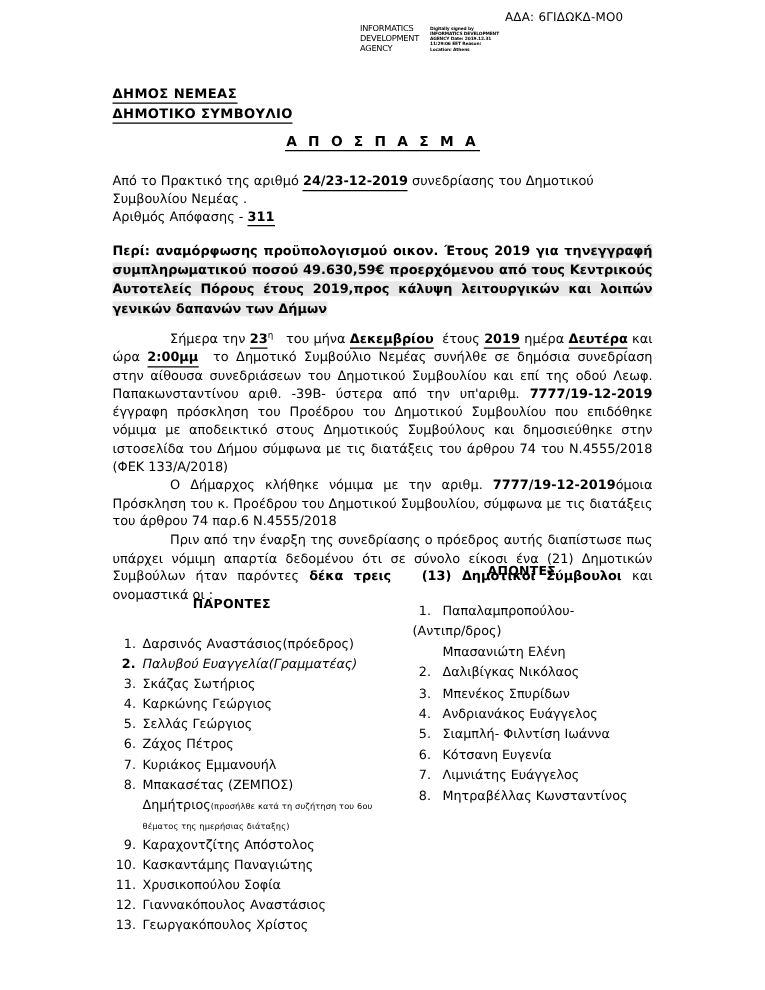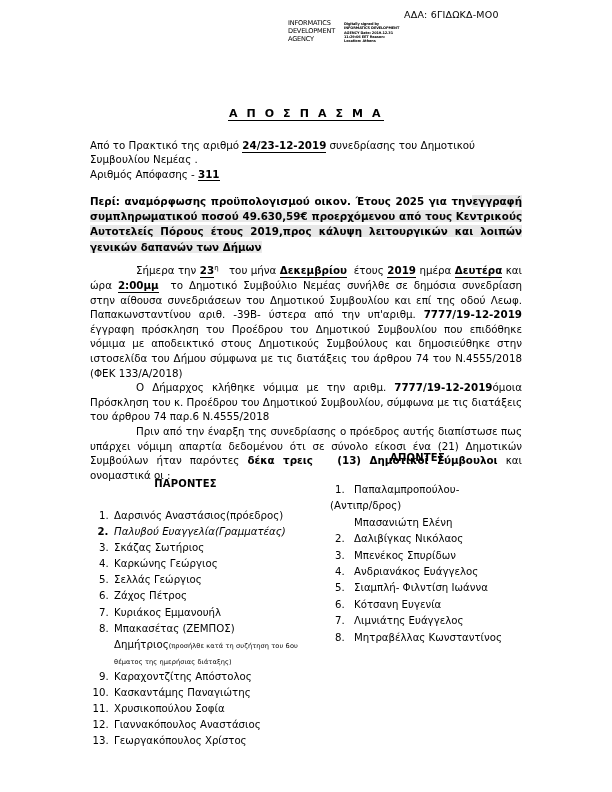--- a/index.html
+++ b/index.html
@@ -31,21 +31,21 @@
     letter-spacing: 0.2px;
     white-space: nowrap;
   }
   .sig-block {
     position: absolute;
     left: 288px;
     top: 19px;
     width: 112px;
     display: flex;
     gap: 4px;
-    align-items: flex-end;
+    align-items: center;
   }
   .sig-left {
     font-size: 6.6px;
     line-height: 8.2px;
     letter-spacing: -0.2px;
     width: 52px;
     word-spacing: 0px;
   }
   .sig-right {
     font-size: 3.5px;
@@ -151,36 +151,40 @@
 
 <div class="page">
 
   <div class="ada-code">ΑΔΑ: 6ΓΙΔΩΚΔ-ΜΟ0</div>
 
   <div class="sig-block">
     <div class="sig-left">INFORMATICS DEVELOPMENT AGENCY</div>
     <div class="sig-right">Digitally signed by INFORMATICS DEVELOPMENT AGENCY Date: 2019.12.31 11:29:06 EET Reason: Location: Athens</div>
   </div>
 
+  <div class="dept">
+    <span class="l1">ΔΗΜΟΣ   ΝΕΜΕΑΣ</span><br>
+    <span class="l2">ΔΗΜΟΤΙΚΟ   ΣΥΜΒΟΥΛΙΟ</span>
+  </div>
 
   <div class="apospasma">
     <span>Α Π Ο Σ Π Α Σ Μ Α</span>
   </div>
 
   <div class="blk b-intro">
     <span>Από το Πρακτικό της αριθμό</span>
     <b class="und">24/23-12-2019</b>
     <span>συνεδρίασης του Δημοτικού Συμβουλίου Νεμέας .</span><br>
     <span>Αριθμός  Απόφασης -</span>
     <b class="und">311</b>
   </div>
 
   <div class="blk b-subject">
     <span>Περί:</span>
-    <span>αναμόρφωσης προϋπολογισμού οικον. Έτους 2025 για την</span><span class="hl">εγγραφή συμπληρωματικού    ποσού 49.630,59€ προερχόμενου από τους Κεντρικούς Αυτοτελείς Πόρους έτους 2019,</span><span class="hl">προς  κάλυψη  λειτουργικών  και  λοιπών  γενικών δαπανών των Δήμων</span>
+    <span>αναμόρφωσης προϋπολογισμού οικον. Έτους 2019 για την</span><span class="hl">εγγραφή συμπληρωματικού    ποσού 49.630,59€ προερχόμενου από τους Κεντρικούς Αυτοτελείς Πόρους έτους 2019,</span><span class="hl">προς  κάλυψη  λειτουργικών  και  λοιπών  γενικών δαπανών των Δήμων</span>
   </div>
 
   <div class="blk b-body">
     <p style="margin:0">
       <span class="ind"></span><span>Σήμερα   την</span>
       <b class="und">23</b><sup>η</sup>&nbsp;&nbsp;
       <span>του μήνα</span>
       <b class="und">Δεκεμβρίου</b>&nbsp;
       <span>έτους</span>
       <b class="und">2019</b>

